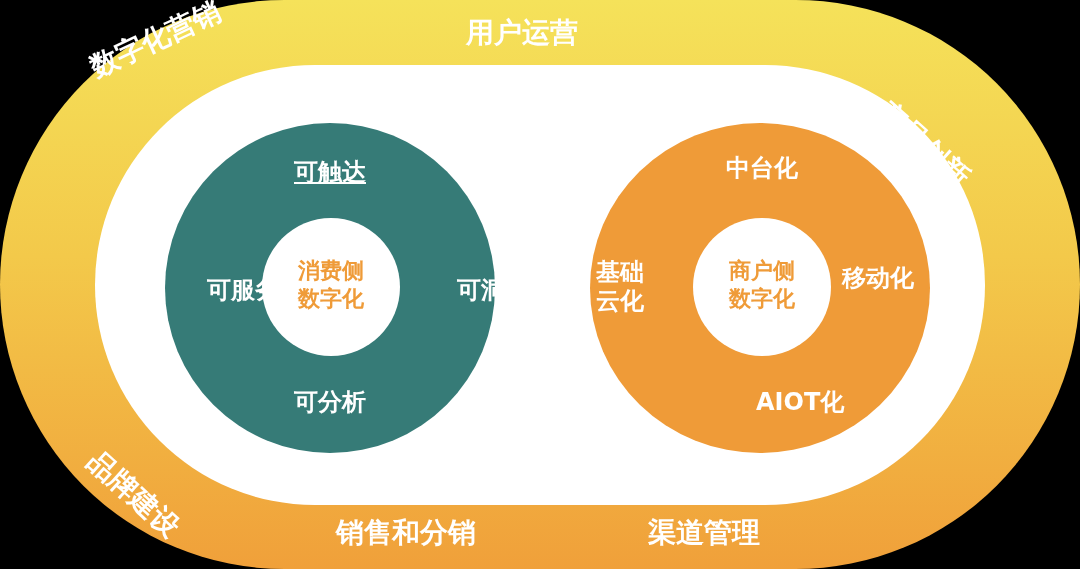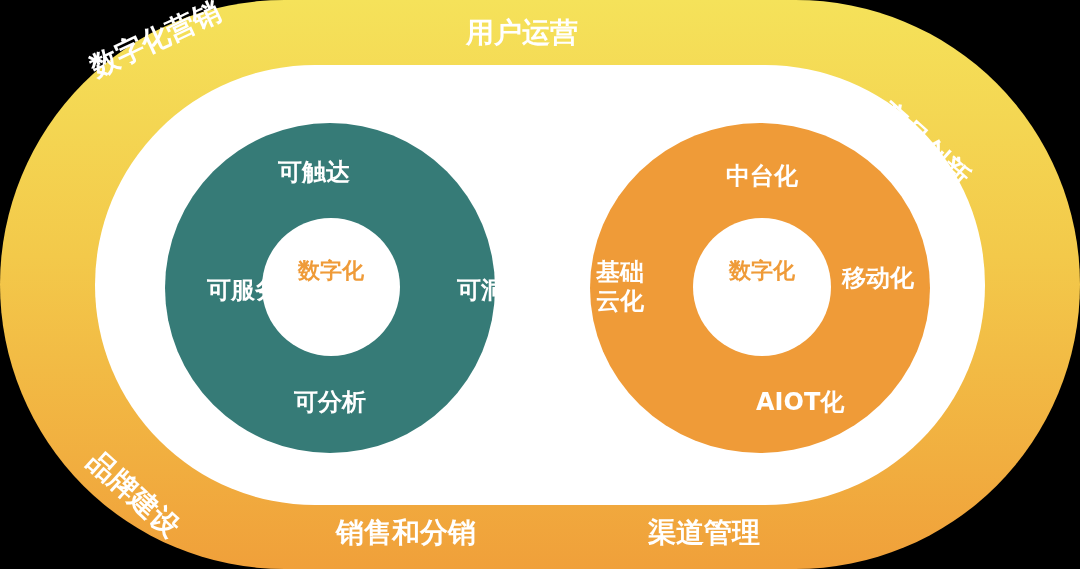--- a/index.html
+++ b/index.html
@@ -30,31 +30,33 @@
 <div class="lbl band" style="left:466px; top:16px;">用户运营</div>
 <div class="lbl band" style="left:92px; top:52px; transform:rotate(-25deg); transform-origin:left center;">数字化营销</div>
 <div class="lbl band" style="left:882px; top:90px; transform:rotate(42deg); transform-origin:left center;">产品创新</div>
 <div class="lbl band" style="left:92px; top:440px; transform:rotate(42deg); transform-origin:left center;">品牌建设</div>
 <div class="lbl band" style="left:336px; top:516px;text-align:right;">销售和分销</div>
 <div class="lbl band" style="left:648px; top:516px;">渠道管理</div>
 
 <div class="ring ring-left"></div>
 <div class="hole hole-left"></div>
 <div class="center-lbl" style="left:262px; top:257px; width:138px;">
+  <div>消费侧</div>
   <div>数字化</div>
 </div>
-<div class="lbl" style="left:278px; top:158px;">可触达</div>
+<div class="lbl" style="left:294px; top:158px;text-decoration:underline;">可触达</div>
 <div class="lbl" style="left:175px; top:276px;margin-left:32px;">可服务</div>
 <div class="lbl" style="left:409px; top:276px;margin-left:48px;">可洞察</div>
 <div class="lbl" style="left:294px; top:388px;">可分析</div>
 
 <div class="ring ring-right"></div>
 <div class="hole hole-right"></div>
 <div class="center-lbl" style="left:693px; top:257px; width:138px;">
+  <div>商户侧</div>
   <div>数字化</div>
 </div>
-<div class="lbl" style="left:726px; top:162px;">中台化</div>
+<div class="lbl" style="left:726px; top:154px;">中台化</div>
 <div class="lbl stack" style="left:596px; top:258px;">
   <div>基础</div>
   <div>云化</div>
 </div>
 <div class="lbl" style="left:842px; top:264px;">移动化</div>
 <div class="lbl" style="left:756px; top:388px;">AIOT化</div>
 
 </body></html>

